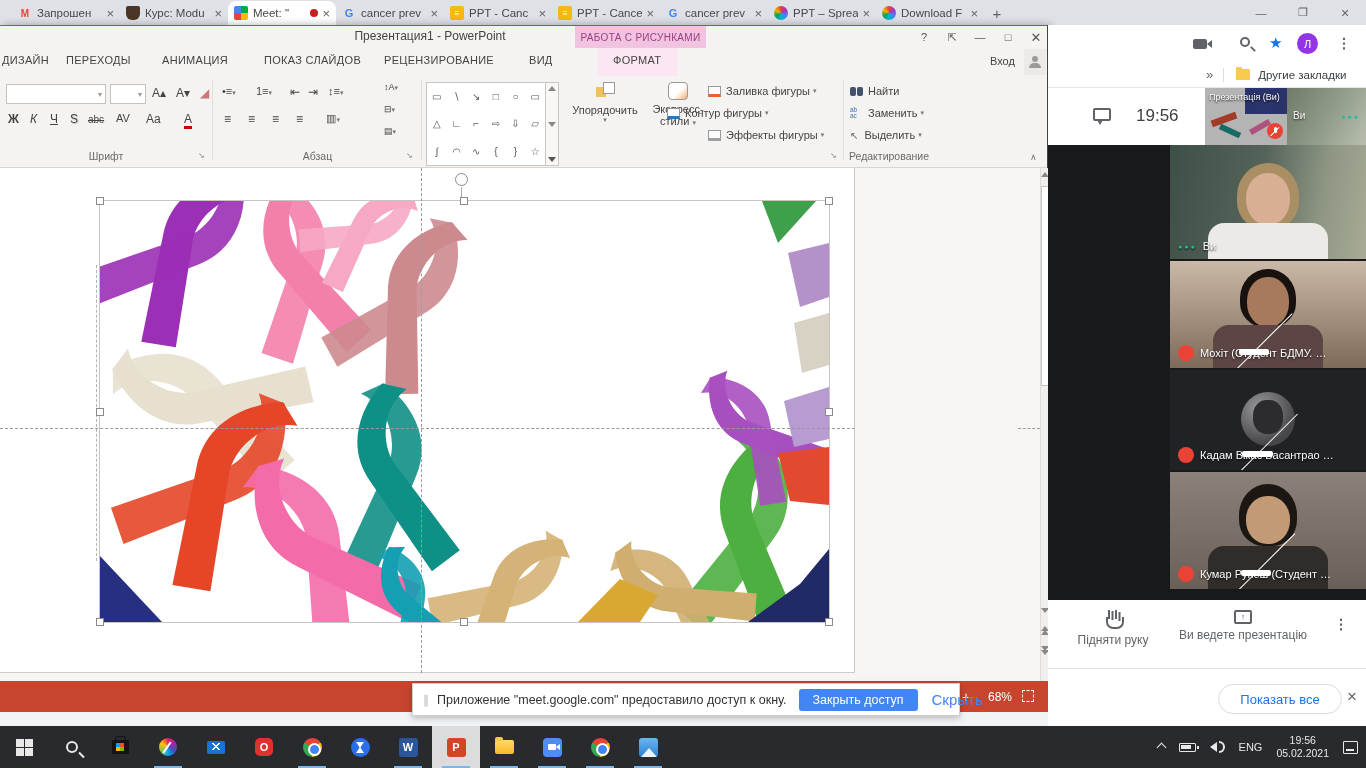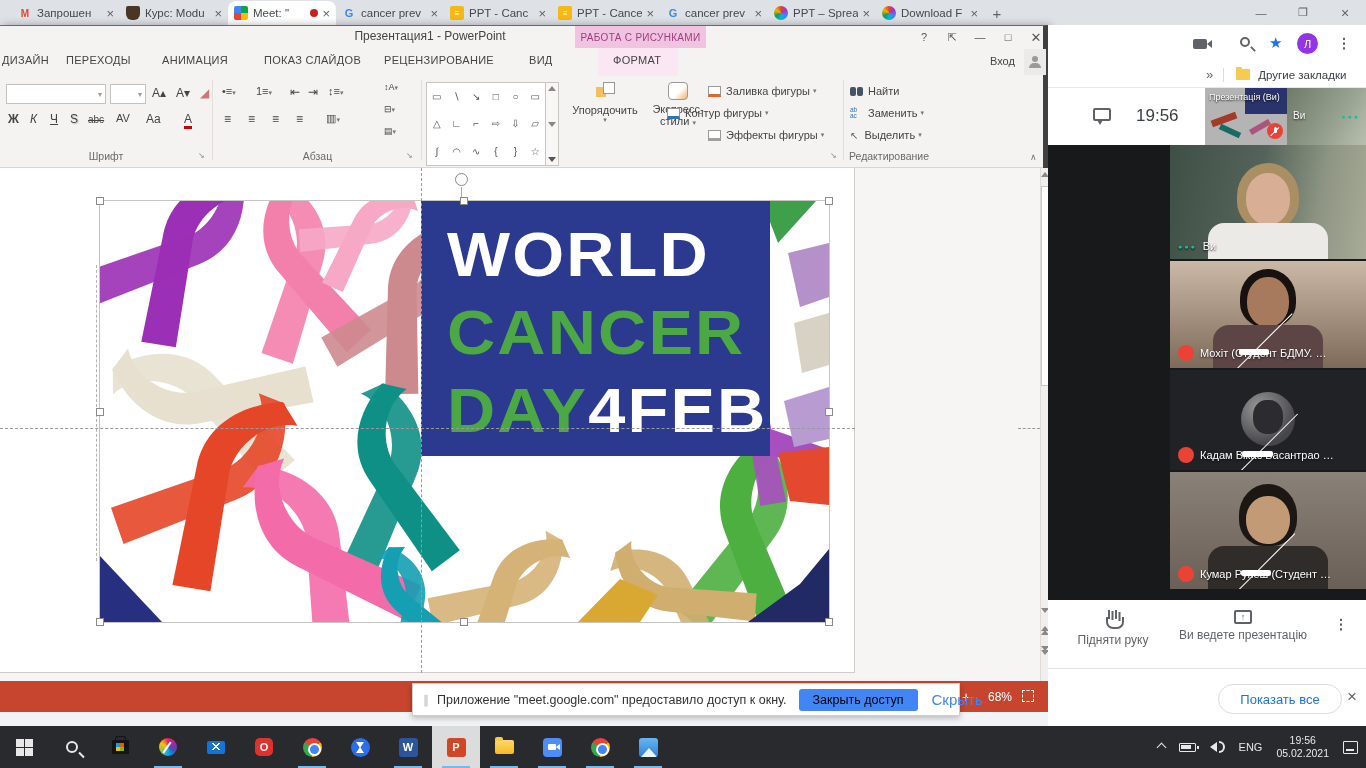--- a/index.html
+++ b/index.html
@@ -19,21 +19,21 @@
 .fav-meet{background:conic-gradient(#00ac47 0 25%,#ffba00 0 50%,#ea4335 0 75%,#4285f4 0)}
 .fav-google{color:#4285f4;background:none;font-size:11px}
 .fav-ydoc{background:#f5b912;color:#fff;font-size:8px}
 .fav-colorful{border-radius:50%;background:conic-gradient(#db4437,#a834c9,#4285f4,#00bcd4,#0f9d58,#f4b400,#db4437)}
 .recdot{width:8px;height:8px;border-radius:50%;background:#c5221f;margin-left:2px;flex:none}
 .newtab{width:26px;height:24px;display:flex;align-items:center;justify-content:center;color:#5f6368;font-size:15px}
 .winctl{position:absolute;right:0;top:0;height:25px;display:flex;align-items:center}
 .winctl span{width:42px;text-align:center;color:#5f6368;font-size:11px}
 
 
-.ppt{position:absolute;left:0;top:25px;width:1048px;height:687px;background:#f5f3f1;border-top:1px solid #b1503a;border-right:5px solid #404040;box-shadow:3px 0 8px rgba(0,0,0,.3)}
+.ppt{position:absolute;left:0;top:25px;width:1048px;height:687px;background:#f5f3f1;border-top:1px solid #b1503a;border-right:1px solid #404040;box-shadow:3px 0 8px rgba(0,0,0,.3)}
 .ppt-title{position:absolute;left:250px;top:3px;width:360px;text-align:center;font-size:12px;color:#444}
 .ctx-hdr{position:absolute;left:575px;top:0;width:131px;height:22px;background:#f0c3e0;color:#a03c82;font-size:10px;display:flex;align-items:center;justify-content:center;letter-spacing:.3px}
 .ppt-wc{position:absolute;top:2px;height:18px;display:flex;align-items:center;color:#555}
 .ppt-wc span{width:28px;text-align:center;font-size:11px}
 .ppt-tabs{position:absolute;left:0;top:22px;width:100%;height:28px}
 .ptab{position:absolute;top:6px;font-size:11px;color:#444;letter-spacing:.3px}
 .fmt-bg{position:absolute;left:598px;top:0;width:80px;height:28px;background:#fbe7f3}
 .signin{position:absolute;left:990px;top:7px;font-size:11px;color:#444}
 .avatarbox{position:absolute;left:1024px;top:1px;width:22px;height:26px;background:#eceae8;display:flex;align-items:center;justify-content:center}
 .personico{width:12px;height:12px;position:relative}
@@ -79,21 +79,21 @@
 .scroll{position:absolute;left:1040px;top:0;width:8px;height:513px;background:#f1efee;border-left:1px solid #dedbd8}
 .sthumb{position:absolute;left:0;top:18px;width:8px;height:200px;background:#fff;border:1px solid #c9c7c5}
 .sarrow{position:absolute;left:0;width:8px;display:flex;justify-content:center}
 
 
 .status{position:absolute;left:0;top:655px;width:1048px;height:31px;background:#c7452e;color:#fff}
 .fitico{display:inline-block;width:12px;height:12px;border:1.5px dashed #fff}
 .notif{position:absolute;left:412px;top:683px;width:548px;height:33px;background:#fff;border:1px solid #cfcfcf;box-shadow:0 2px 6px rgba(0,0,0,.25);display:flex;align-items:center;padding:0 10px;z-index:60}
 .grip{color:#b5b5b5;font-size:12px;margin-right:8px}
 .notif-t{font-size:12.5px;color:#333;white-space:nowrap}
-.notif-btn{margin-left:12px;background:#4285f4;color:#000000;font-size:12.5px;padding:4px 14px;border-radius:3px;white-space:nowrap}
+.notif-btn{margin-left:12px;background:#4285f4;color:#ffffff;font-size:12.5px;padding:4px 14px;border-radius:3px;white-space:nowrap}
 .notif-hide{margin-left:14px;color:#4285f4;font-size:15px}
 
 
 .rcol{position:absolute;left:1048px;top:25px;width:318px;height:701px;background:#fff}
 .rtoolbar{position:absolute;left:0;top:0;width:318px;height:37px;background:#fff}
 .camico{position:absolute;width:14px;height:10px;background:#5f6368;border-radius:2px}
 .camico::after{content:"";position:absolute;right:-5px;top:1px;border-top:4px solid transparent;border-bottom:4px solid transparent;border-right:5px solid #5f6368}
 .magico{position:absolute;width:10px;height:10px;border:2px solid #5f6368;border-radius:50%}
 .magico::after{content:"";position:absolute;left:8px;top:9px;width:6px;height:2px;background:#5f6368;transform:rotate(45deg)}
 .starico{position:absolute;color:#1a73e8;font-size:15px}
@@ -391,25 +391,20 @@
           <use href="#rib" fill="#cfae70" transform="translate(578,396) rotate(-55) scale(1.6) translate(-30,-52)"></use>
           <polygon points="0,355 62,421 0,421" fill="#262f80"></polygon>
           <polygon points="729,348 729,421 648,421 700,383" fill="#222a66"></polygon>
           <polygon points="662,0 716,0 678,42" fill="#3fa04b"></polygon>
           <polygon points="688,52 729,42 729,96 700,106" fill="#b491c9"></polygon>
           <polygon points="694,122 729,112 729,164 702,172" fill="#d7d2c4"></polygon>
           <polygon points="684,200 729,186 729,238 694,246" fill="#b79bd1"></polygon>
           <polygon points="678,252 729,246 729,304 690,300" fill="#e2492f"></polygon>
           <polygon points="478,421 520,378 558,394 540,421" fill="#d9a833"></polygon>
         </svg>
-        <div class="banner">
-          <div class="bl bl1">WORLD</div>
-          <div class="bl bl2">CANCER</div>
-          <div class="bl bl3"><span class="g">DAY</span><span class="w">4FEB</span></div>
-        </div>
         <span class="rotstem"></span>
         <span class="rot"></span>
         <span class="handle" style="left:-4px;top:-4px"></span>
         <span class="handle" style="left:360px;top:-4px"></span>
         <span class="handle" style="left:725px;top:-4px"></span>
         <span class="handle" style="left:-4px;top:207px"></span>
         <span class="handle" style="left:725px;top:207px"></span>
         <span class="handle" style="left:-4px;top:417px"></span>
         <span class="handle" style="left:360px;top:417px"></span>
         <span class="handle" style="left:725px;top:417px"></span>

